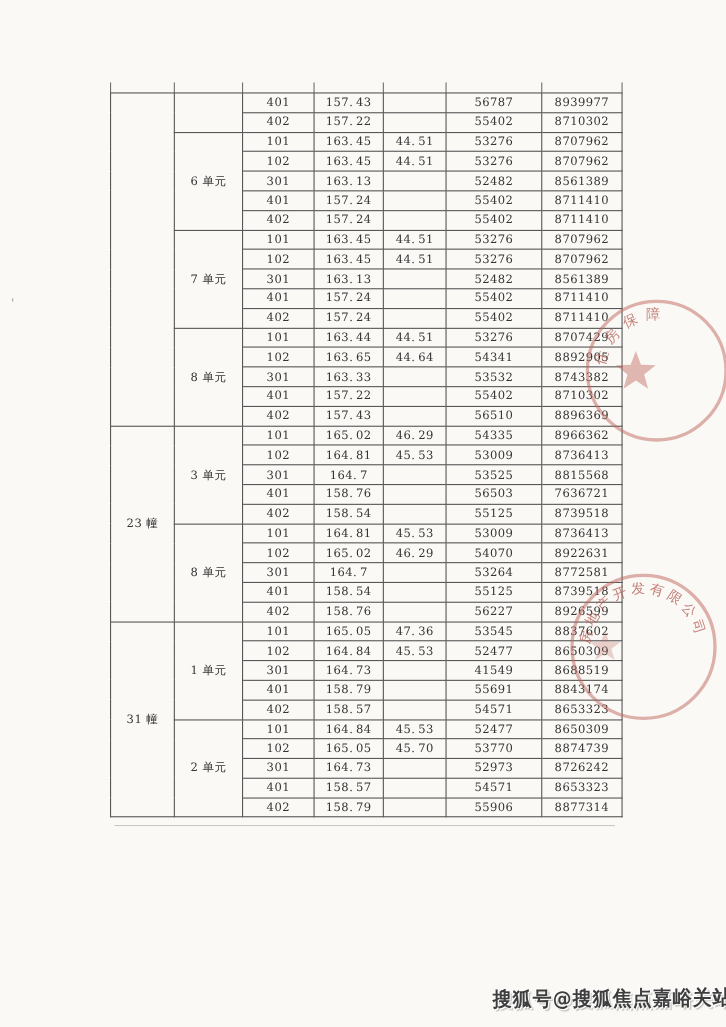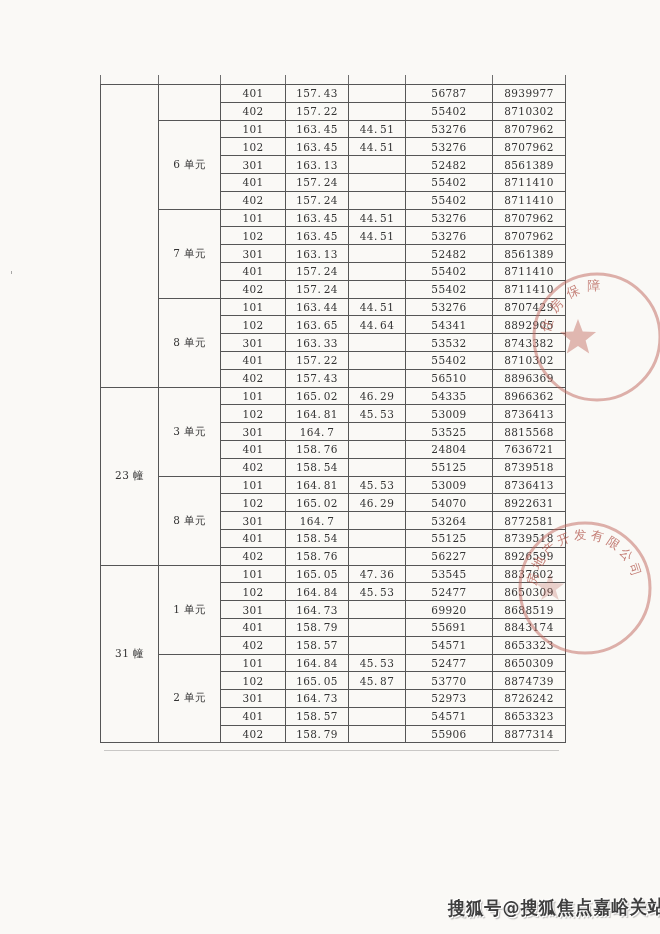--- a/index.html
+++ b/index.html
@@ -211,21 +211,21 @@
           <td>301</td>
           <td>164. 7</td>
           <td></td>
           <td>53525</td>
           <td>8815568</td>
         </tr>
         <tr>
           <td>401</td>
           <td>158. 76</td>
           <td></td>
-          <td>24804</td>
+          <td>56503</td>
           <td>7636721</td>
         </tr>
         <tr>
           <td>402</td>
           <td>158. 54</td>
           <td></td>
           <td>55125</td>
           <td>8739518</td>
         </tr>
         <tr>
@@ -277,21 +277,21 @@
           <td>102</td>
           <td>164. 84</td>
           <td>45. 53</td>
           <td>52477</td>
           <td>8650309</td>
         </tr>
         <tr>
           <td>301</td>
           <td>164. 73</td>
           <td></td>
-          <td>69920</td>
+          <td>41549</td>
           <td>8688519</td>
         </tr>
         <tr>
           <td>401</td>
           <td>158. 79</td>
           <td></td>
           <td>55691</td>
           <td>8843174</td>
         </tr>
         <tr>
@@ -305,21 +305,21 @@
           <td rowspan="5" class="cell-unit">2 单元</td>
           <td>101</td>
           <td>164. 84</td>
           <td>45. 53</td>
           <td>52477</td>
           <td>8650309</td>
         </tr>
         <tr>
           <td>102</td>
           <td>165. 05</td>
-          <td>45. 87</td>
+          <td>45. 70</td>
           <td>53770</td>
           <td>8874739</td>
         </tr>
         <tr>
           <td>301</td>
           <td>164. 73</td>
           <td></td>
           <td>52973</td>
           <td>8726242</td>
         </tr>

